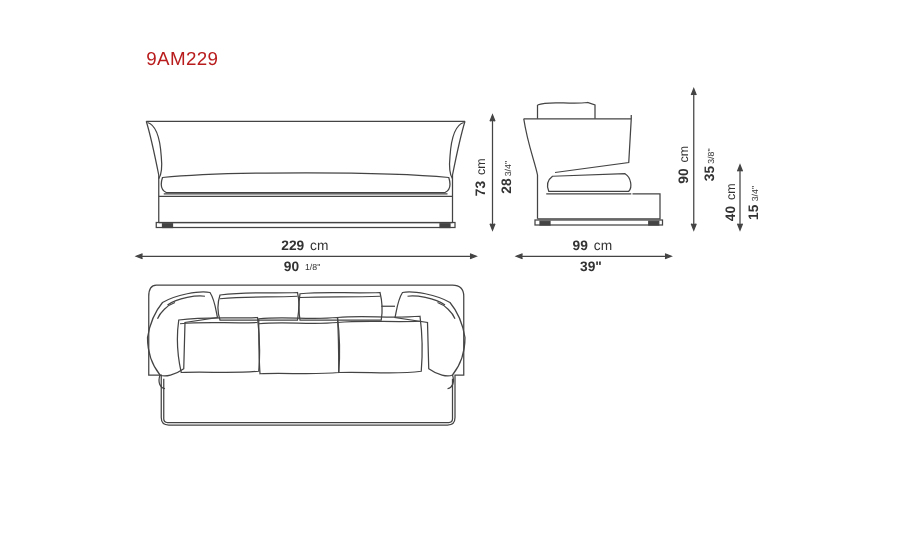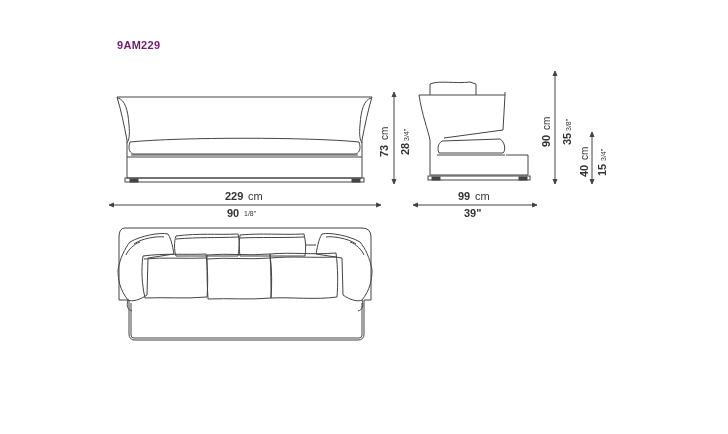--- a/index.html
+++ b/index.html
@@ -1,17 +1,17 @@
 <!DOCTYPE html>
 <html><head>
 <meta charset="utf-8">
 <style>
   html, body { margin:0; padding:0; background:#ffffff; }
   body { width:728px; height:434px; position:relative; overflow:hidden; font-family:"Liberation Sans", sans-serif; color:#333; }
-  .title { position:absolute; left:117px; top:39px; font-size:11px; font-weight:bold; color:#701a75; letter-spacing:0.3px; }
+  .title { position:absolute; left:117px; top:39px; font-size:15px; font-weight:normal; color:#b91c1c; letter-spacing:0.3px; }
   svg.drawing { position:absolute; left:0; top:0; }
   .lbl { font-family:"Liberation Sans", sans-serif; fill:#333; }
   .b { font-weight:bold; }
 </style>
 </head>
 <body>
 
 <div class="title">9AM229</div>
 
 <svg class="drawing" width="728" height="434" viewBox="0 0 728 434" xmlns="http://www.w3.org/2000/svg" fill="none" stroke="#444" stroke-width="1">

